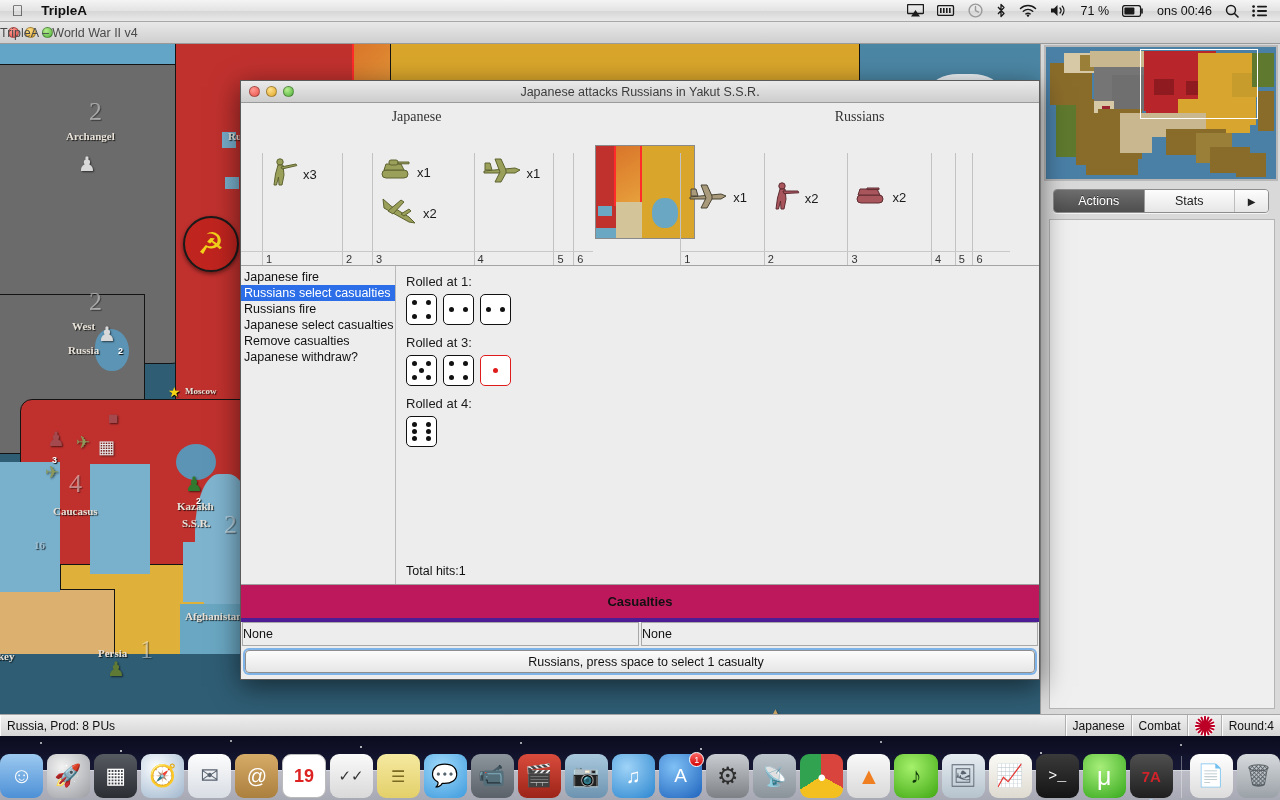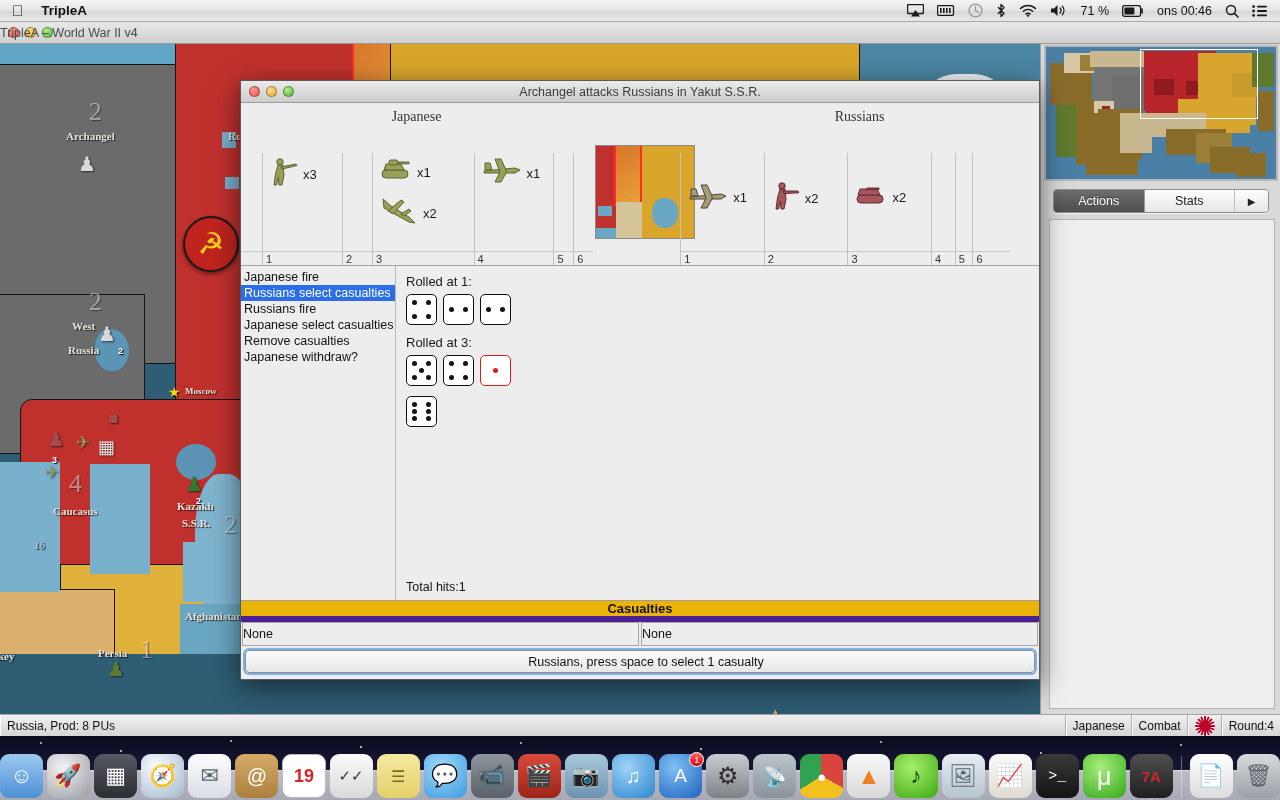--- a/index.html
+++ b/index.html
@@ -169,22 +169,22 @@
   .dice-label { font-size: 13px; color: #1a1a1a; margin-bottom: 5px; }
   .dice-row { display: flex; gap: 6px; }
   .die { width: 31px; height: 31px; border: 1.6px solid #111; border-radius: 5px;
          background: #fff; display: grid; grid-template-columns: repeat(3, 1fr);
          grid-template-rows: repeat(3, 1fr); padding: 4px; }
   .die.hit { border-color: #e01b1b; }
   .pip { width: 5px; height: 5px; border-radius: 50%; background: #111;
          align-self: center; justify-self: center; }
   .die.hit .pip { background: #e01b1b; }
   #total-hits { position: absolute; left: 10px; bottom: 6px; font-size: 12.5px; color: #111; }
-  #cas-header { flex: none; height: 22px; background: #eab308;
-                border-top: 1px solid #9f9f9f; border-bottom: 6px solid #4c1d95;
+  #cas-header { flex: none; height: 38px; background: #be185d;
+                border-top: 1px solid #9f9f9f; border-bottom: 4px solid #4c1d95;
                 display: flex; align-items: center; justify-content: center;
                 font-size: 13px; font-weight: bold; color: #111; }
   #cas-row { flex: none; height: 24px; display: flex; }
   .cas-cell { flex: 1; display: flex; align-items: center; padding-left: 0;
               font-size: 12.5px; color: #111; background: #ededed;
               border: 1px solid #a8a8a8; margin: 0 1px; }
   #prompt-wrap { flex: none; padding: 4px 4px 6px 4px; }
   #prompt-btn {
     width: 100%; height: 23px; border-radius: 4px;
     background: linear-gradient(to bottom, #fcfcfc, #e6e6e6);
@@ -459,21 +459,21 @@
     </div>
   </div>
 
   <div id="battle">
     <div id="battle-title">
       <div class="traffic">
         <div class="tl r"></div>
         <div class="tl y"></div>
         <div class="tl g"></div>
       </div>
-      <div class="tt">Archangel attacks Russians in Yakut S.S.R.</div>
+      <div class="tt">Japanese attacks Russians in Yakut S.S.R.</div>
     </div>
 
     <div id="units-area">
 
       <div class="side" style="width:352px;">
         <div class="side-name">Japanese</div>
         <div class="slots" style="width:352px;">
           <div class="slot" style="width:85px;margin-left:21px;">
             <div class="slot-body">
               <div class="ucell">
@@ -682,20 +682,21 @@
               <span class="pip" style="grid-area:3/1"></span>
                 <span class="pip" style="grid-area:3/3"></span>
             </div>
             <div class="die hit">
               <span class="pip" style="grid-area:2/2"></span>
             </div>
           </div>
         </div>
 
         <div class="dice-group">
+          <div class="dice-label">Rolled at 4:</div>
           <div class="dice-row">
             <div class="die">
               <span class="pip" style="grid-area:1/1"></span>
                 <span class="pip" style="grid-area:1/3"></span>
               <span class="pip" style="grid-area:2/1"></span>
                 <span class="pip" style="grid-area:2/3"></span>
               <span class="pip" style="grid-area:3/1"></span>
                 <span class="pip" style="grid-area:3/3"></span>
             </div>
           </div>

